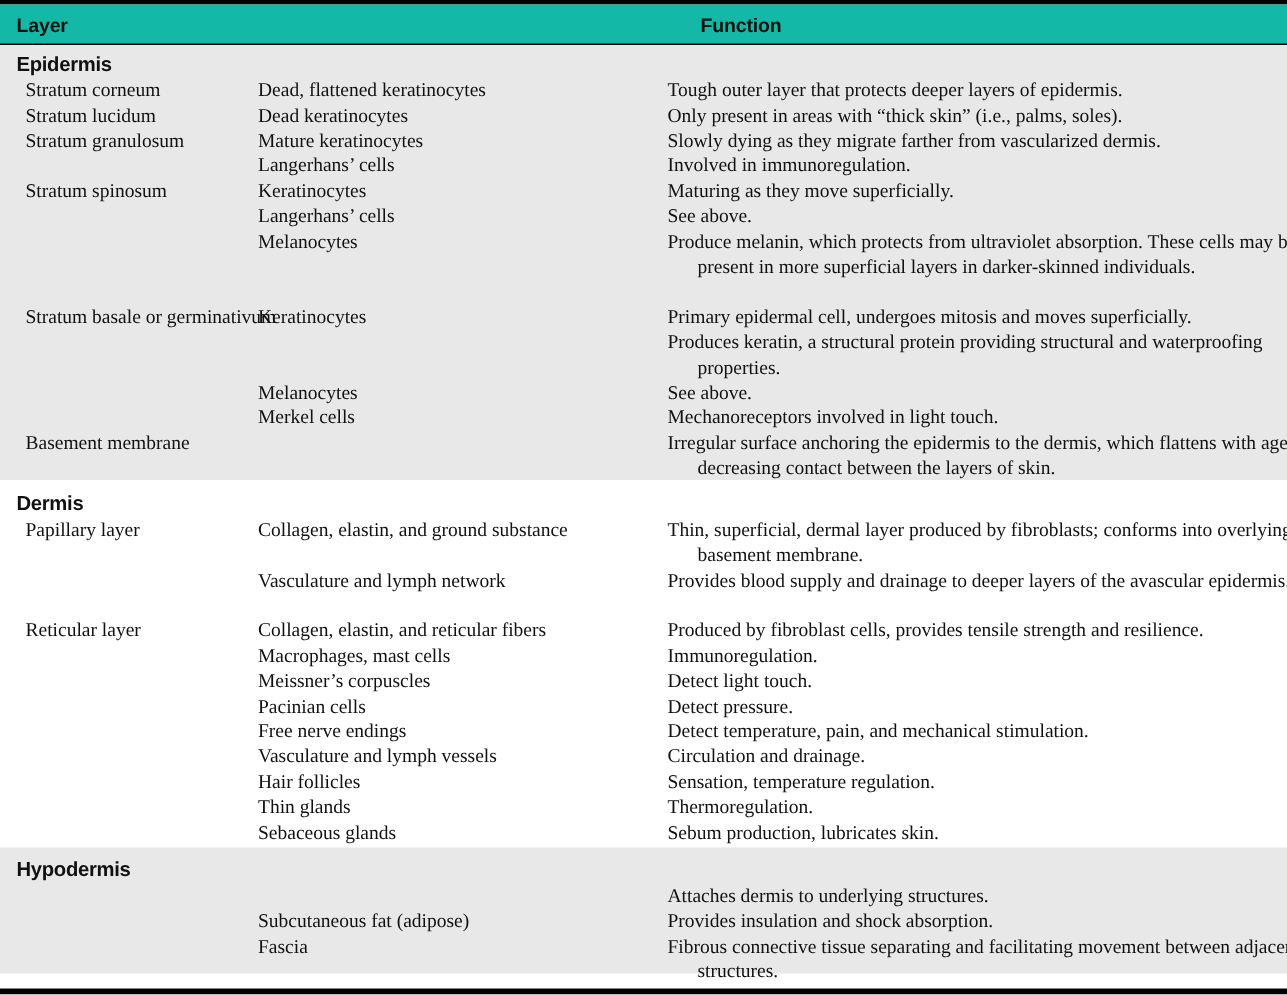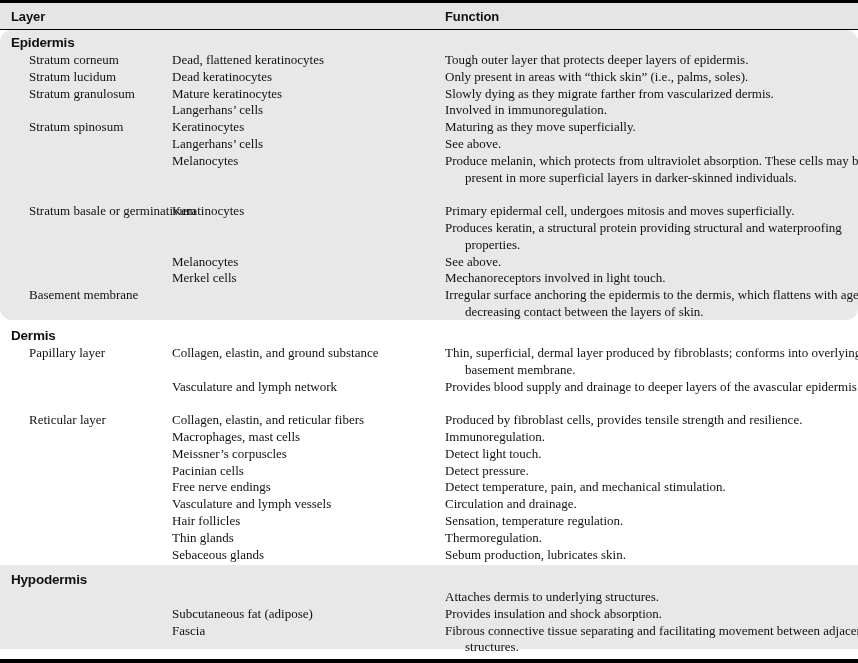--- a/index.html
+++ b/index.html
@@ -1,41 +1,41 @@
 <!DOCTYPE html>
 <html><head>
 <meta charset="utf-8">
 <style>
   html, body { margin: 0; padding: 0; background: #ffffff; }
   body { width: 858px; height: 663px; overflow: hidden; position: relative; font-family: "Liberation Serif", "DejaVu Serif", serif; color: #111; }
   .top-rule { height: 3px; background: #000; width: 858px; position: absolute; top: 0; left: 0; }
-  .header-row { position: absolute; top: 3px; left: 0; width: 858px; height: 26px; background: #e5e5e5; border-bottom: 1px solid #000; }
+  .header-row { position: absolute; top: 3px; left: 0; width: 858px; height: 26px; background: #14b8a6; border-bottom: 1px solid #000; }
   .hcell { position: absolute; top: 6px; font-family: "Liberation Sans", "DejaVu Sans", sans-serif; font-size: 13px; font-weight: bold; letter-spacing: -0.1px; }
   .section { position: absolute; left: 0; width: 858px; }
   .section.shaded { background: #e8e8e8; }
   .section.white { background: #ffffff; }
   .section-title { position: absolute; left: 11px; font-family: "Liberation Sans", "DejaVu Sans", sans-serif; font-size: 13.5px; font-weight: bold; letter-spacing: -0.2px; }
   .row { position: absolute; left: 0; width: 858px; font-size: 13px; line-height: 16.8px; }
-  .c1 { position: absolute; left: 29px; width: 155px; }
+  .c1 { position: absolute; left: 17px; width: 155px; }
   .c2 { position: absolute; left: 172px; width: 270px; }
   .c3 { position: absolute; left: 445px; width: 410px; }
   .hang { padding-left: 20px; text-indent: -20px; }
   .bottom-rule { position: absolute; left: 0; top: 659px; width: 858px; height: 4px; background: #000; }
 </style>
 </head>
 <body>
 
 <div class="top-rule"></div>
 
 <div class="header-row">
   <span class="hcell" style="left:11px">Layer</span>
-  <span class="hcell" style="left:445px">Function</span>
+  <span class="hcell" style="left:467px">Function</span>
 </div>
 
-<div class="section shaded" style="top:30px; height:290px;border-radius:12px;">
+<div class="section shaded" style="top:30px; height:290px;">
   <span class="section-title" style="top:5px">Epidermis</span>
 
   <div class="row" style="top:22px">
     <div class="c1">Stratum corneum</div>
     <div class="c2">Dead, flattened keratinocytes</div>
     <div class="c3 hang">Tough outer layer that protects deeper layers of epidermis.</div>
   </div>
   <div class="row" style="top:38.8px">
     <div class="c1">Stratum lucidum</div>
     <div class="c2">Dead keratinocytes</div>

